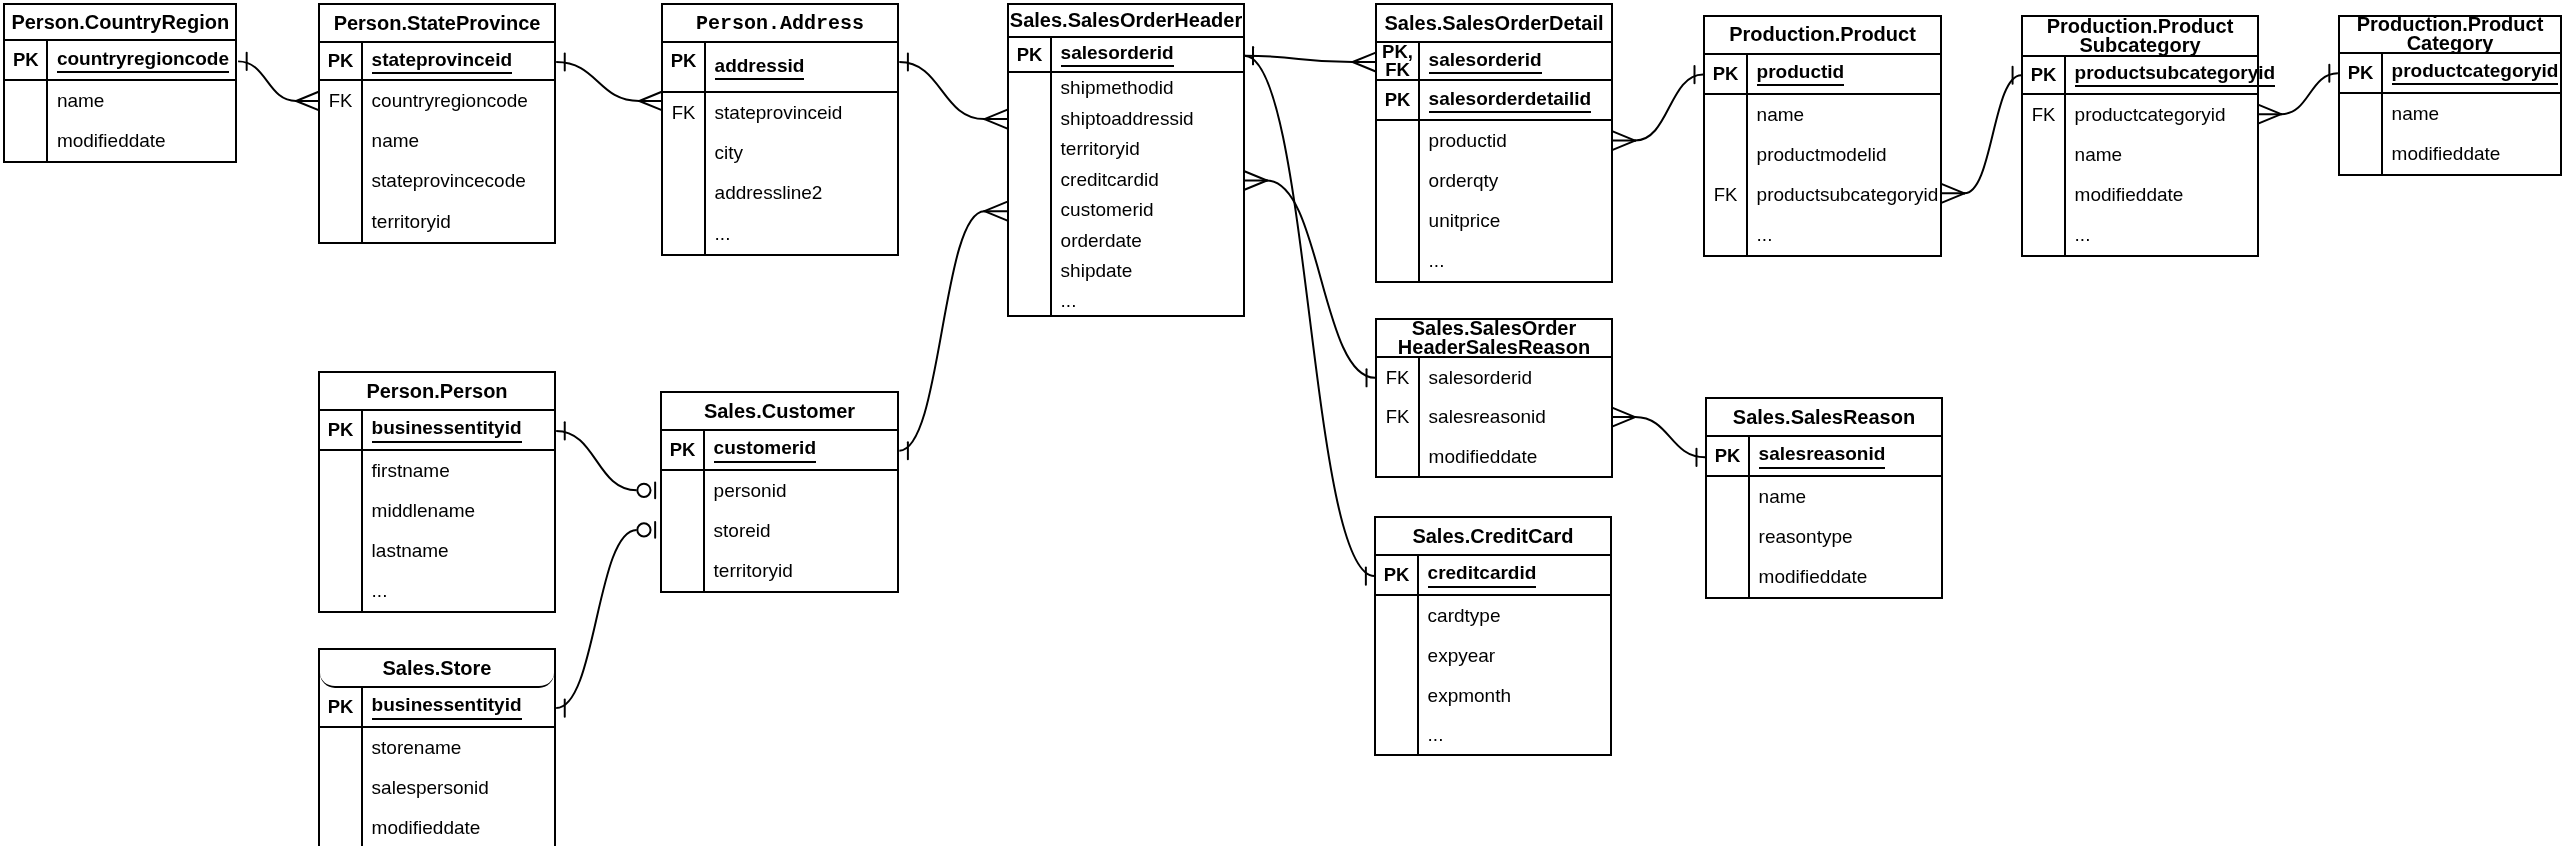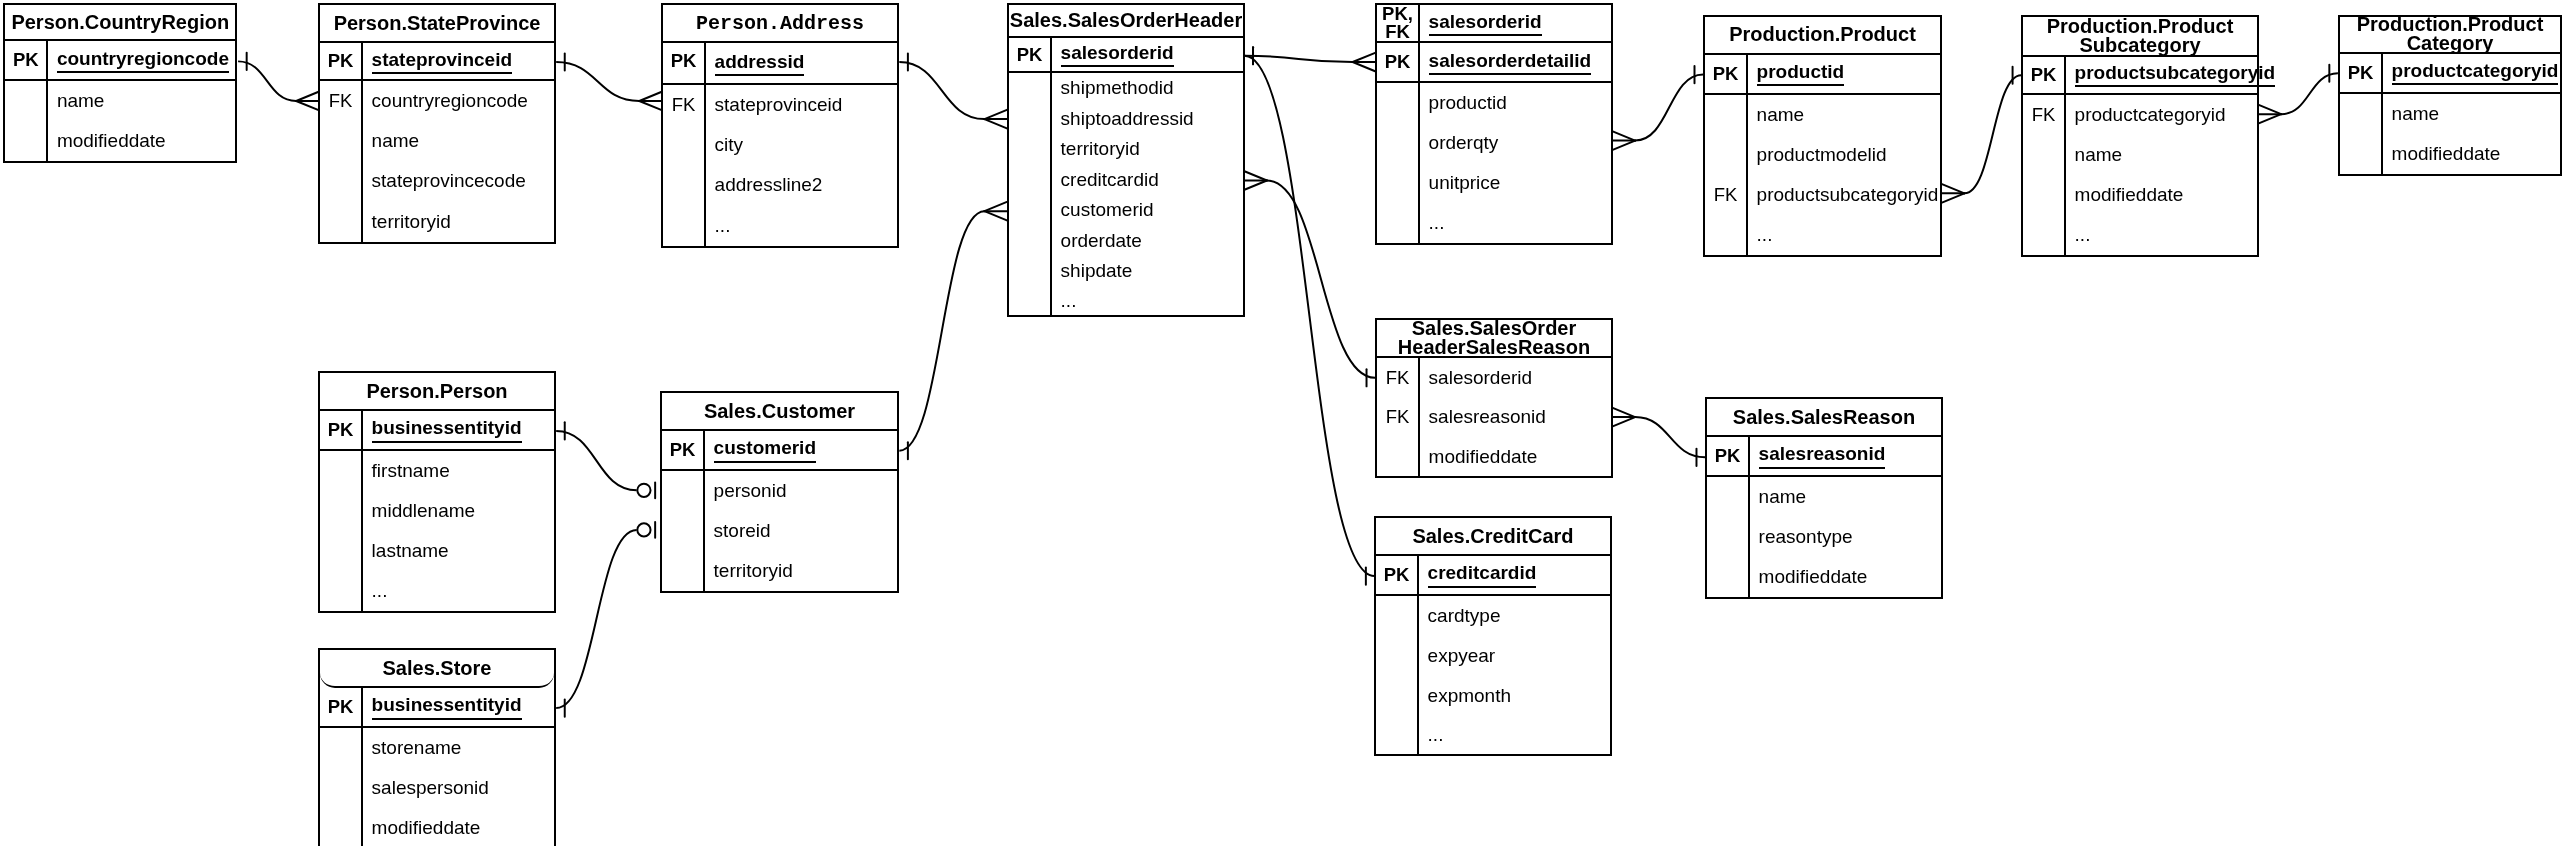--- a/index.html
+++ b/index.html
@@ -162,21 +162,21 @@
         </div>
       </div>
     </div>
     <div class="tbl" style="left: 661px; top: 3.3px; width: 238px;">
       <div class="ttl" style="height: 38px; font-family: Liberation Mono, monospace;">Person.Address</div>
       <div class="sec pk">
         <div class="keycol">
           <div class="cellrow krow" style="height: 36px;">PK</div>
         </div>
         <div class="fieldcol">
-          <div class="cellrow frow" style="height: 40px;">
+          <div class="cellrow frow" style="height: 48px;">
             <span class="pkfield">addressid</span>
           </div>
         </div>
       </div>
       <div class="sec">
         <div class="keycol">
           <div class="cellrow krow" style="height: 40px;">FK</div>
           <div class="cellrow krow" style="height: 40px;"></div>
           <div class="cellrow krow" style="height: 40px;"></div>
           <div class="cellrow krow" style="height: 41px;"></div>
@@ -218,20 +218,21 @@
           <div class="cellrow frow" style="height: 30px;">territoryid</div>
           <div class="cellrow frow" style="height: 31px;">creditcardid</div>
           <div class="cellrow frow" style="height: 30px;">customerid</div>
           <div class="cellrow frow" style="height: 31px;">orderdate</div>
           <div class="cellrow frow" style="height: 30px;">shipdate</div>
           <div class="cellrow frow" style="height: 29px;">...</div>
         </div>
       </div>
     </div>
     <div class="tbl" style="left: 1375px; top: 3.3px; width: 238px;">
+      <div class="ttl" style="height: 38px;">Sales.SalesOrderDetail</div>
       <div class="sec pk">
         <div class="keycol">
           <div class="cellrow krow" style="height: 36px;">PK,
 FK</div>
         </div>
         <div class="fieldcol">
           <div class="cellrow frow" style="height: 36px;">
             <span class="pkfield">salesorderid</span>
           </div>
         </div>

